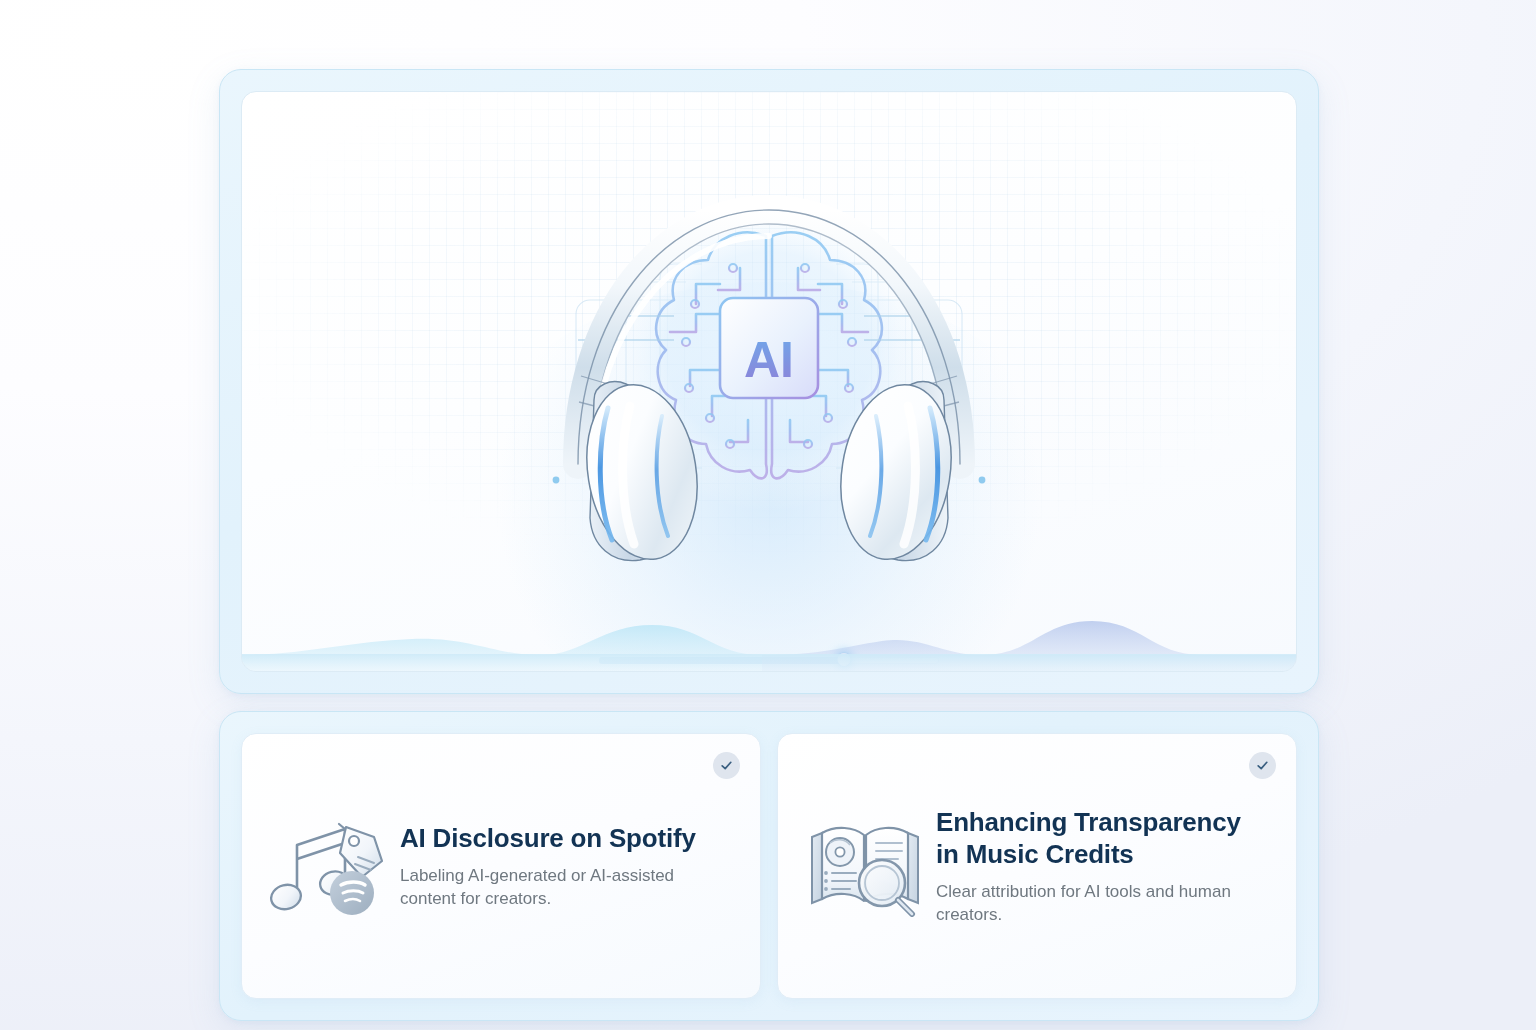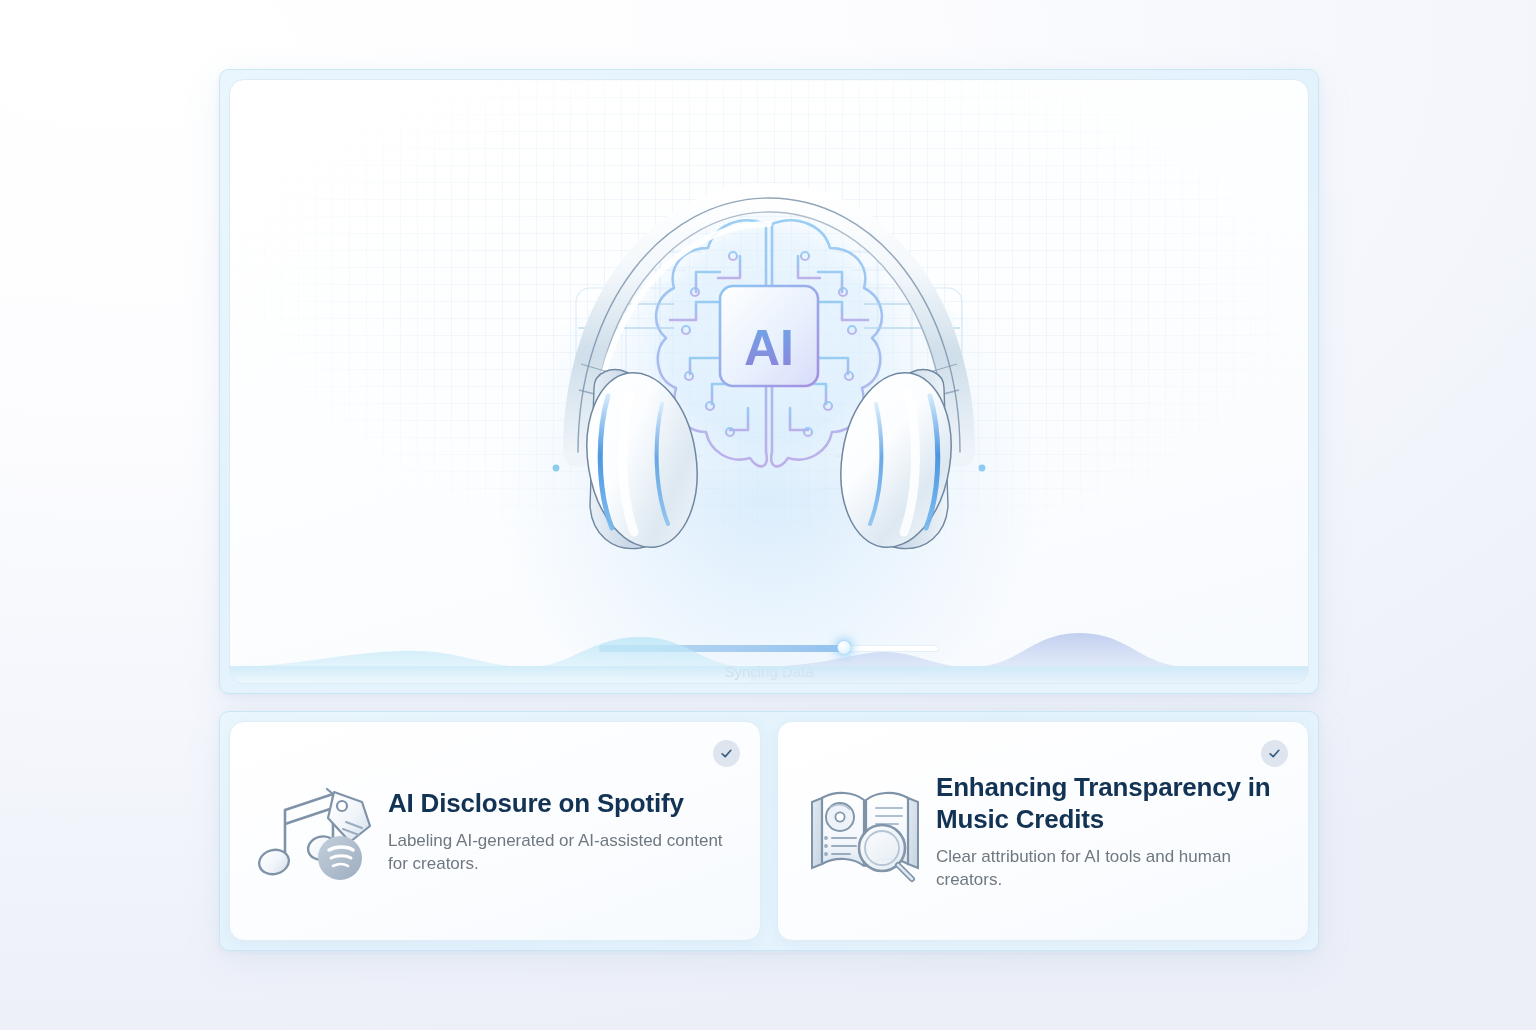--- a/index.html
+++ b/index.html
@@ -7,25 +7,25 @@
     width:1536px;height:1030px;overflow:hidden;
     font-family:"Liberation Sans",sans-serif;
     background:
       radial-gradient(130% 100% at 8% 4%, #ffffff 0%, #fdfdff 34%, #f4f6fc 68%, #eceff8 100%);
     position:relative;
   }
 
   
   .frame{
     position:absolute;
-    border-radius:10px;
+    border-radius:22px;
     background:linear-gradient(160deg,#eaf6fd 0%,#e2f2fc 45%,#e8f4fd 100%);
     border:1.6px solid #c9e6f5;
     box-shadow:0 10px 34px rgba(120,160,200,.13), 0 2px 6px rgba(140,180,215,.10);
-    padding:9px;
+    padding:21px;
     box-sizing:border-box;
   }
   .panel{
     width:100%;height:100%;
     border-radius:15px;
     background:linear-gradient(165deg,#ffffff 0%,#fdfeff 45%,#f7fafe 100%);
     border:1px solid #dcebf5;
     box-sizing:border-box;
     position:relative;overflow:hidden;
   }
@@ -85,21 +85,21 @@
     transform:translateX(-50%);
   }
   .sync-label{
     position:absolute;left:0;right:0;top:583px;text-align:center;
     font-size:15px;color:#8a8f97;font-weight:400;
   }
 
   .waves{position:absolute;left:0;right:0;bottom:0;height:60px;pointer-events:none;}
 
   
-  #cards-frame{left:219px;top:711px;width:1100px;height:240px;
+  #cards-frame{left:219px;top:711px;width:1100px;height:310px;
     display:flex;gap:16px;}
   .card{
     flex:1;
     border-radius:15px;
     background:linear-gradient(160deg,#ffffff 0%,#fcfdff 50%,#f6fafe 100%);
     border:1px solid #e0edf7;
     box-shadow:0 3px 12px rgba(150,185,215,.10);
     position:relative;
     display:flex;align-items:center;
     padding:0 26px 0 22px;

